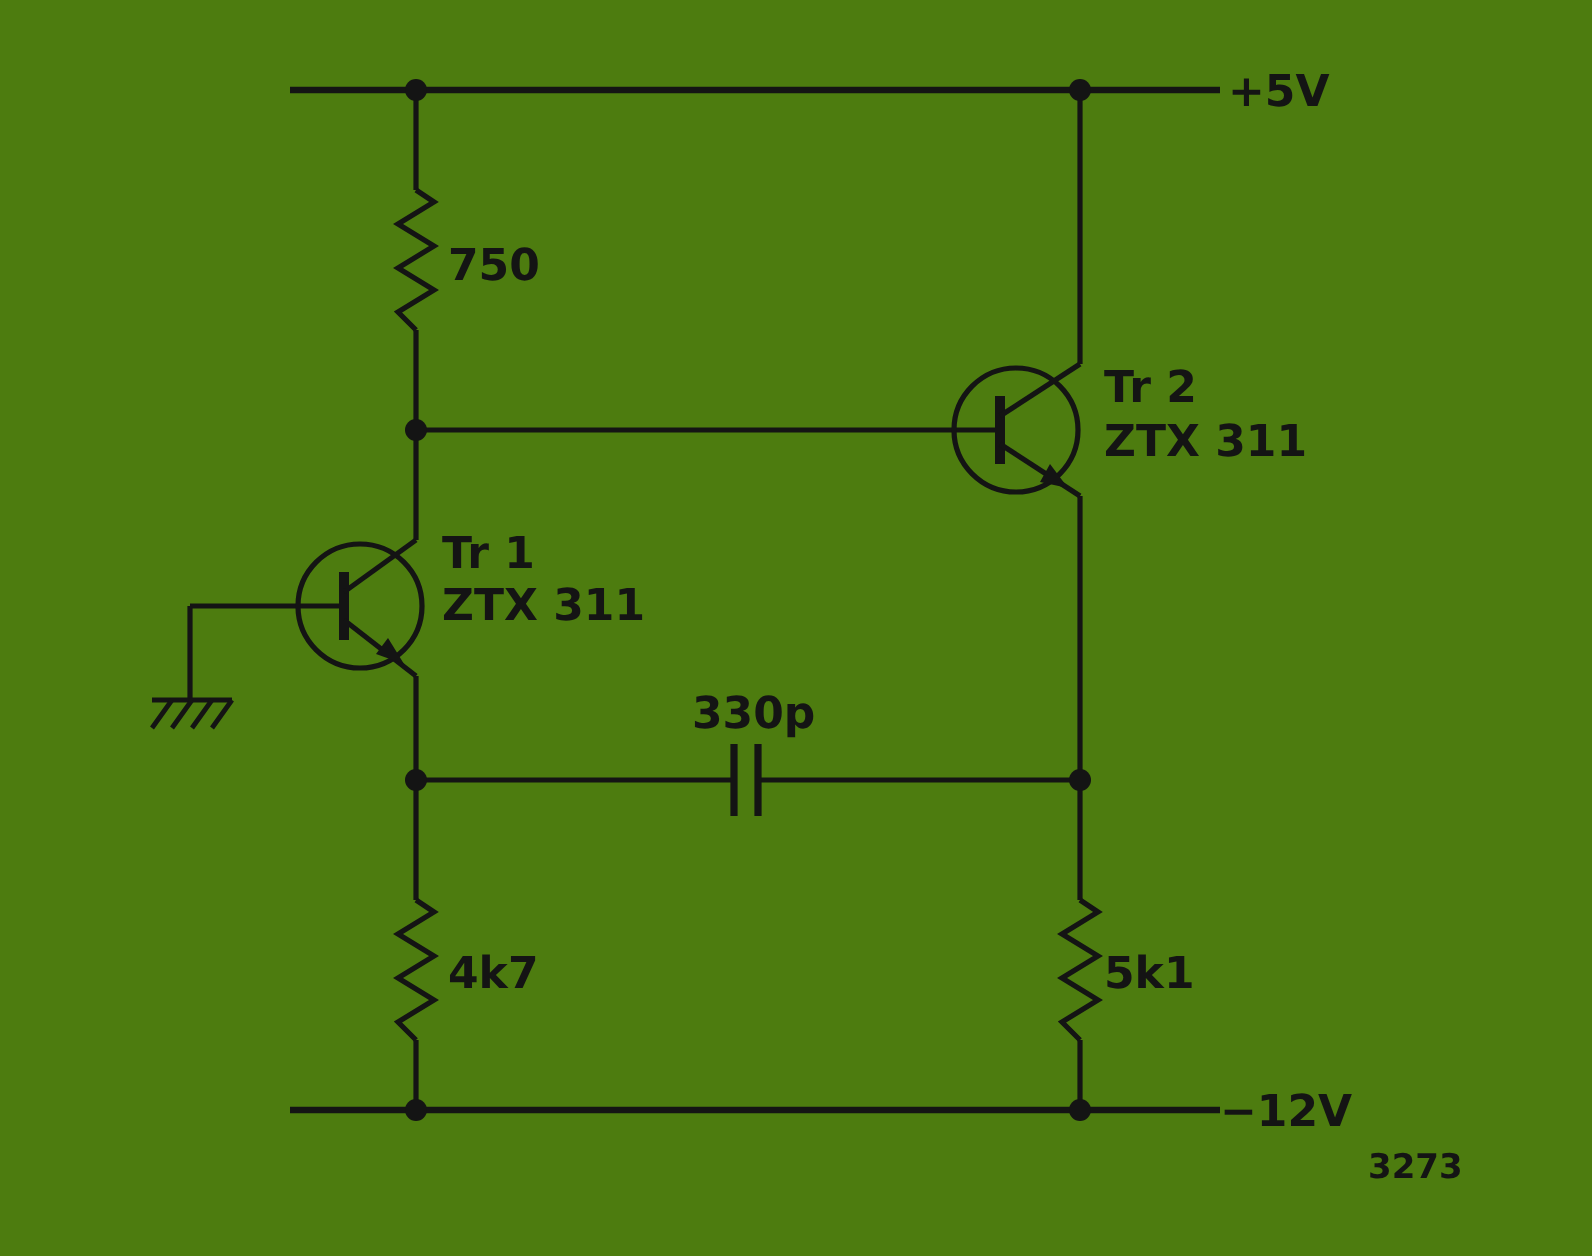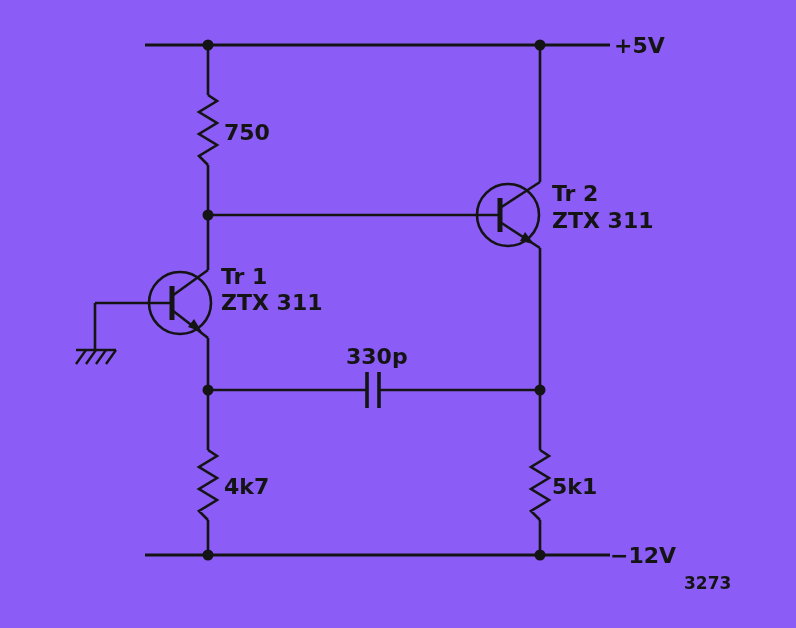--- a/index.html
+++ b/index.html
@@ -5,21 +5,21 @@
   html, body {
     margin: 0;
     padding: 0;
     background: #f6f6f4;
     font-family: "DejaVu Sans", sans-serif;
   }
   .stage {
     position: relative;
     width: 796px;
     height: 628px;
-    background: #8b5cf6;
+    background: #4d7c0f;
     overflow: hidden;
   }
   svg { display: block; }
   .wire {
     stroke: #141414;
     stroke-width: 2.6;
     fill: none;
     stroke-linecap: butt;
   }
   .rail { stroke-width: 3.2; }

